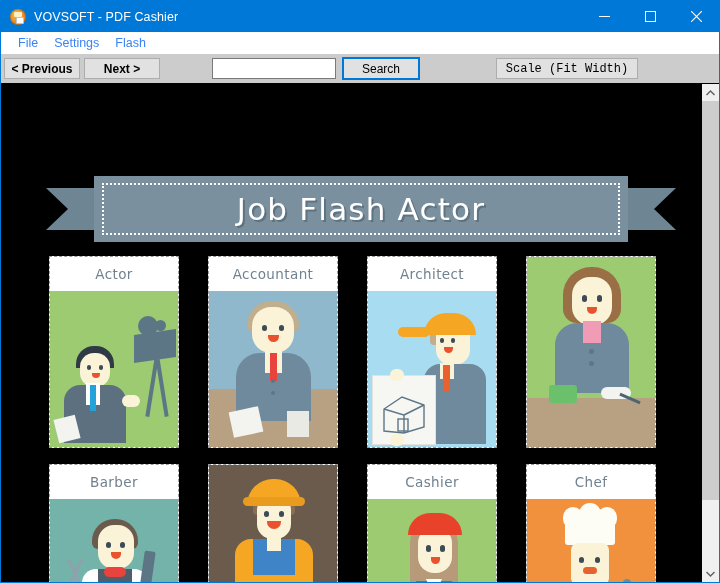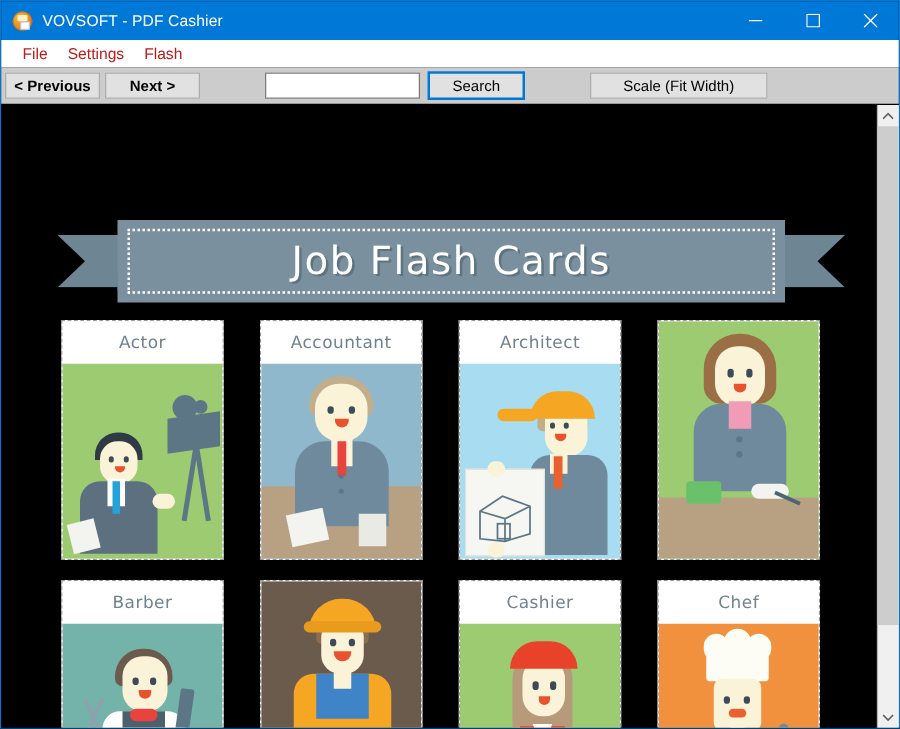--- a/index.html
+++ b/index.html
@@ -42,21 +42,21 @@
     color:#fff;font-size:12px;line-height:1;
   }
   .win-btn svg{display:block;}
 
   
   .menubar{
     height:22px;background:#fff;display:flex;align-items:center;
     padding-left:9px;flex:0 0 auto;
   }
   .menu-item{
-    font-size:12.5px;color:#b91c1c;padding:2px 8px;white-space:nowrap;
+    font-size:12.5px;color:#3b82f6;padding:2px 8px;white-space:nowrap;
   }
 
   
   .toolbar{
     height:29px;background:#cccccc;display:flex;align-items:center;
     flex:0 0 auto;position:relative;
   }
   .tbtn{
     height:21px;background:#e1e1e1;border:1px solid #adadad;
     font-size:12px;color:#000;display:flex;align-items:center;justify-content:center;
@@ -66,21 +66,21 @@
   #prev-btn{width:76px;margin-left:3px;}
   #next-btn{width:76px;margin-left:4px;}
   #search-input{
     width:124px;height:21px;background:#fff;border:1px solid #7a7a7a;
     box-sizing:border-box;margin-left:52px;font-size:12px;padding:0 3px;
     color:#000;outline:none;font-family:"Liberation Sans",sans-serif;
   }
   #search-btn{
     width:78px;margin-left:6px;border:2px solid #0078d7;height:23px;text-align:right;
   }
-  #scale-btn{width:142px;margin-left:52px;}
+  #scale-btn{width:142px;margin-left:76px;font-family:Liberation Mono, monospace;}
 
   
   .viewer{
     flex:1 1 auto;display:flex;min-height:0;background:#000;
     border-top:1px solid #000;
   }
   .page{
     flex:1 1 auto;background:#000;position:relative;overflow:hidden;
   }
 
@@ -199,21 +199,21 @@
   <div class="viewer">
     <div class="page">
 
       <div class="banner">
         <div class="ribbon-tail left"></div>
         <div class="ribbon-tail right"></div>
         <div class="ribbon-fold left"></div>
         <div class="ribbon-fold right"></div>
         <div class="ribbon-main">
           <div class="ribbon-inner"></div>
-          <div class="banner-title">Job Flash Cards</div>
+          <div class="banner-title">Job Flash Actor</div>
         </div>
       </div>
 
       <div class="card-grid">
 
         <div class="card">
           <div class="card-title">Actor</div>
           <div class="card-art" style="background:#9ccb72">
             <div class="el" style="left:88px;top:25px;width:20px;height:20px;background:#5d7685;border-radius:10px"></div>
             <div class="el" style="left:105px;top:29px;width:11px;height:11px;background:#5d7685;border-radius:6px"></div>

